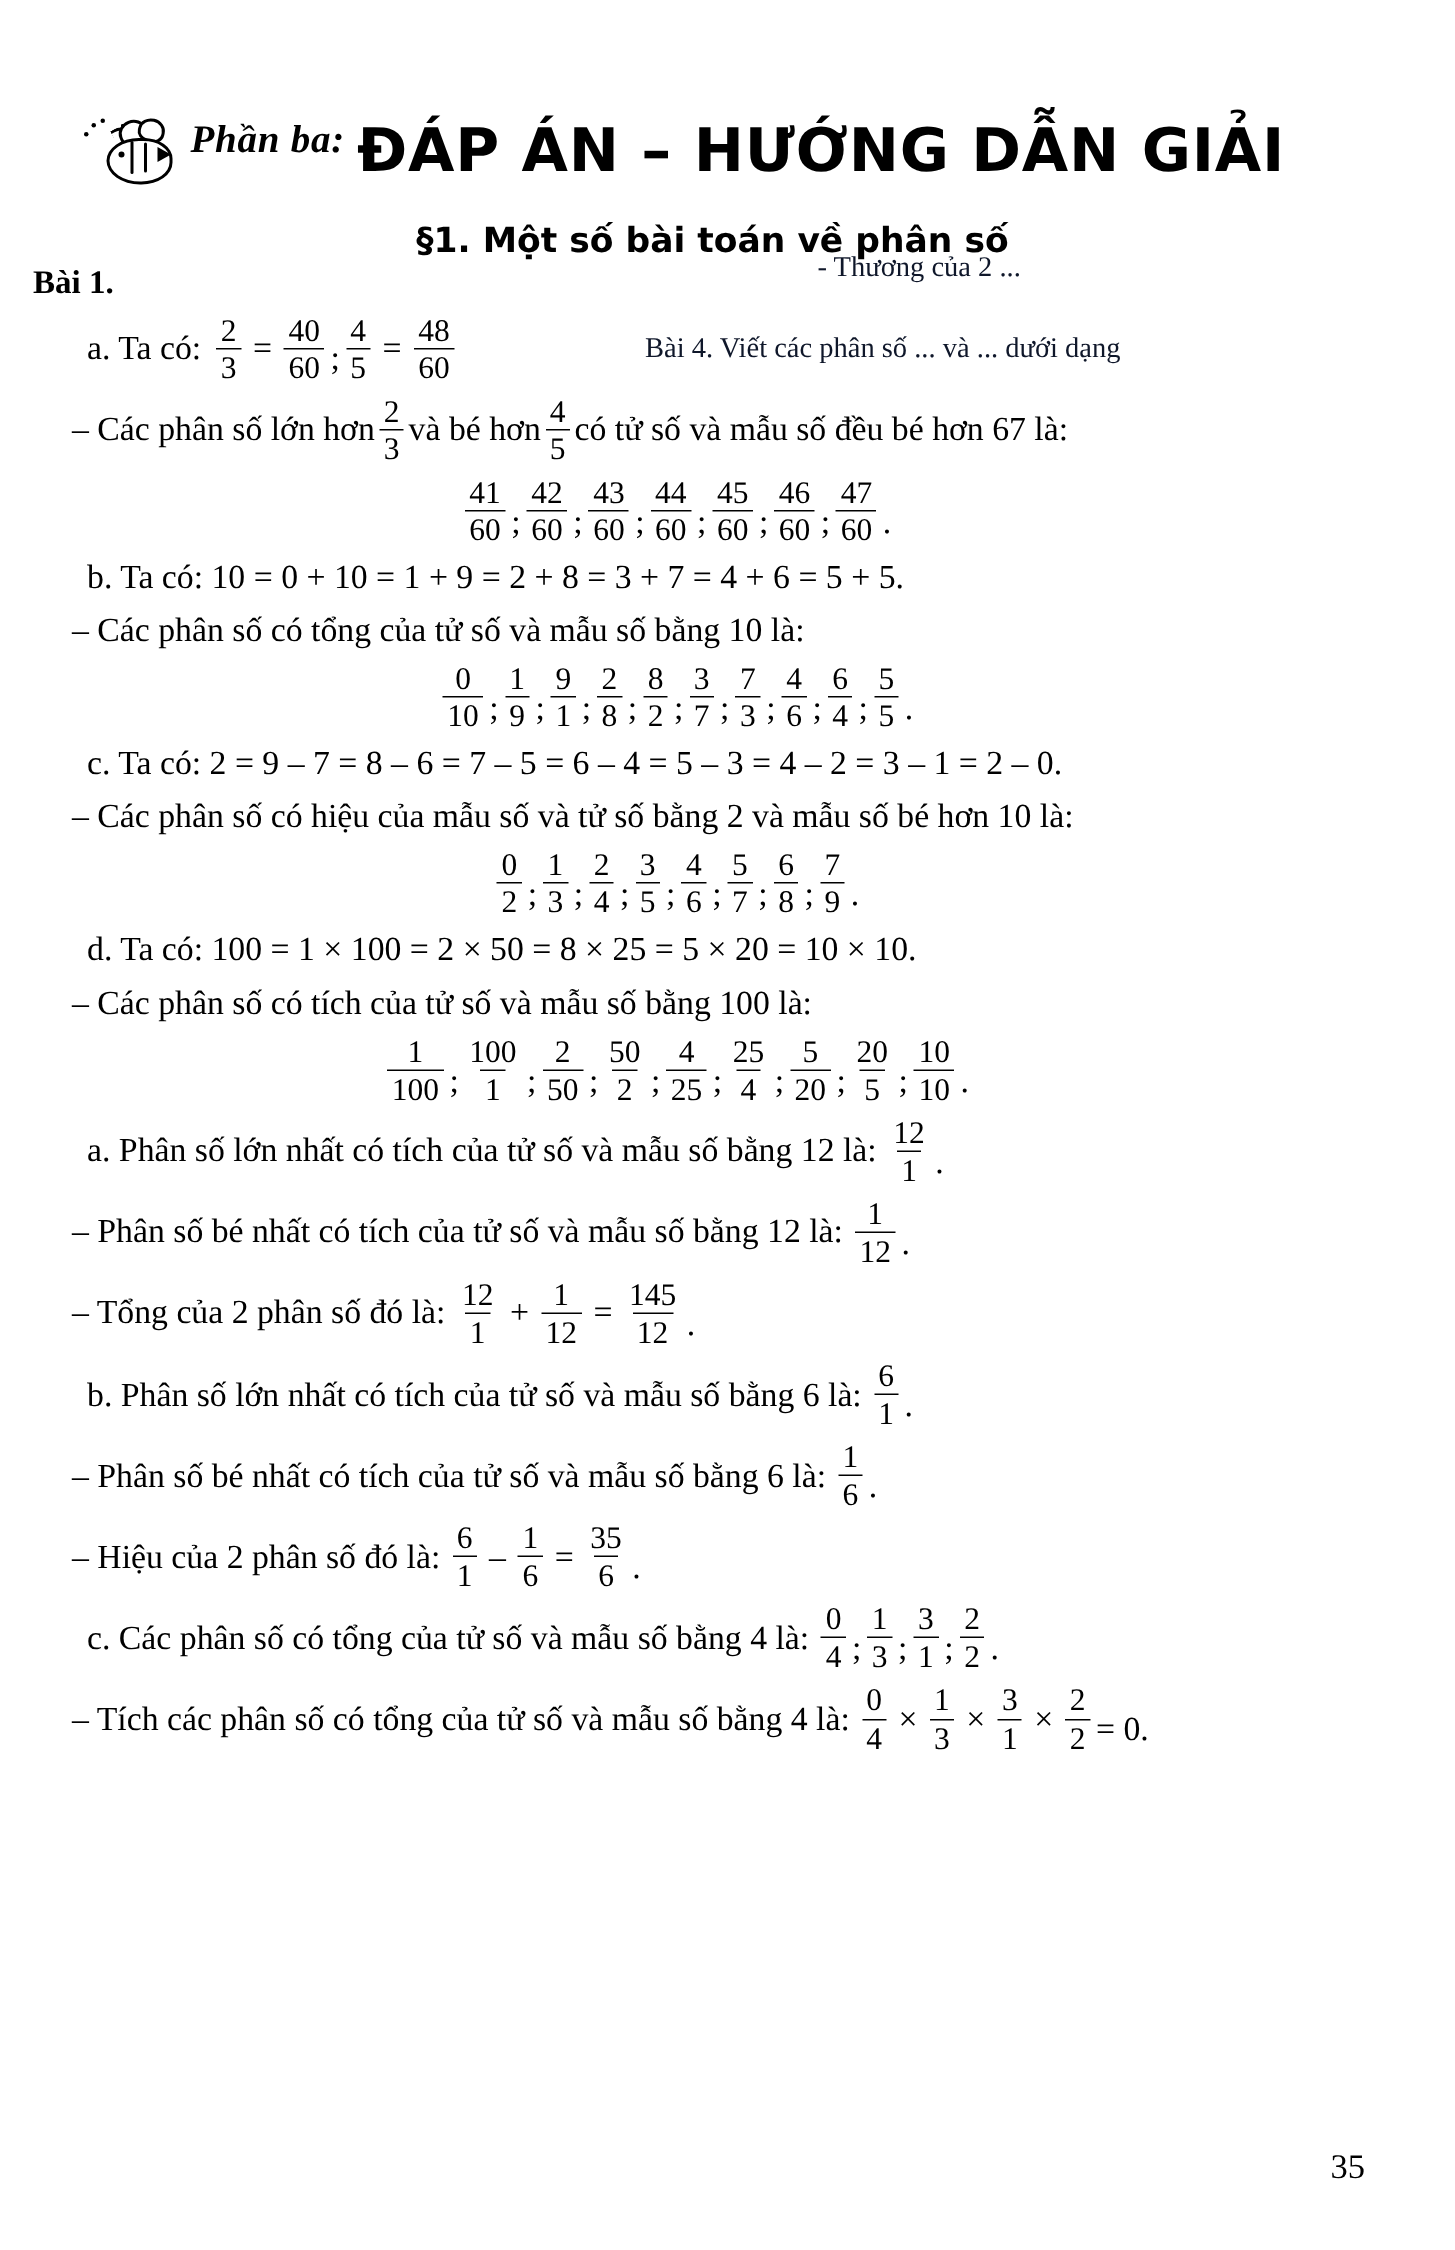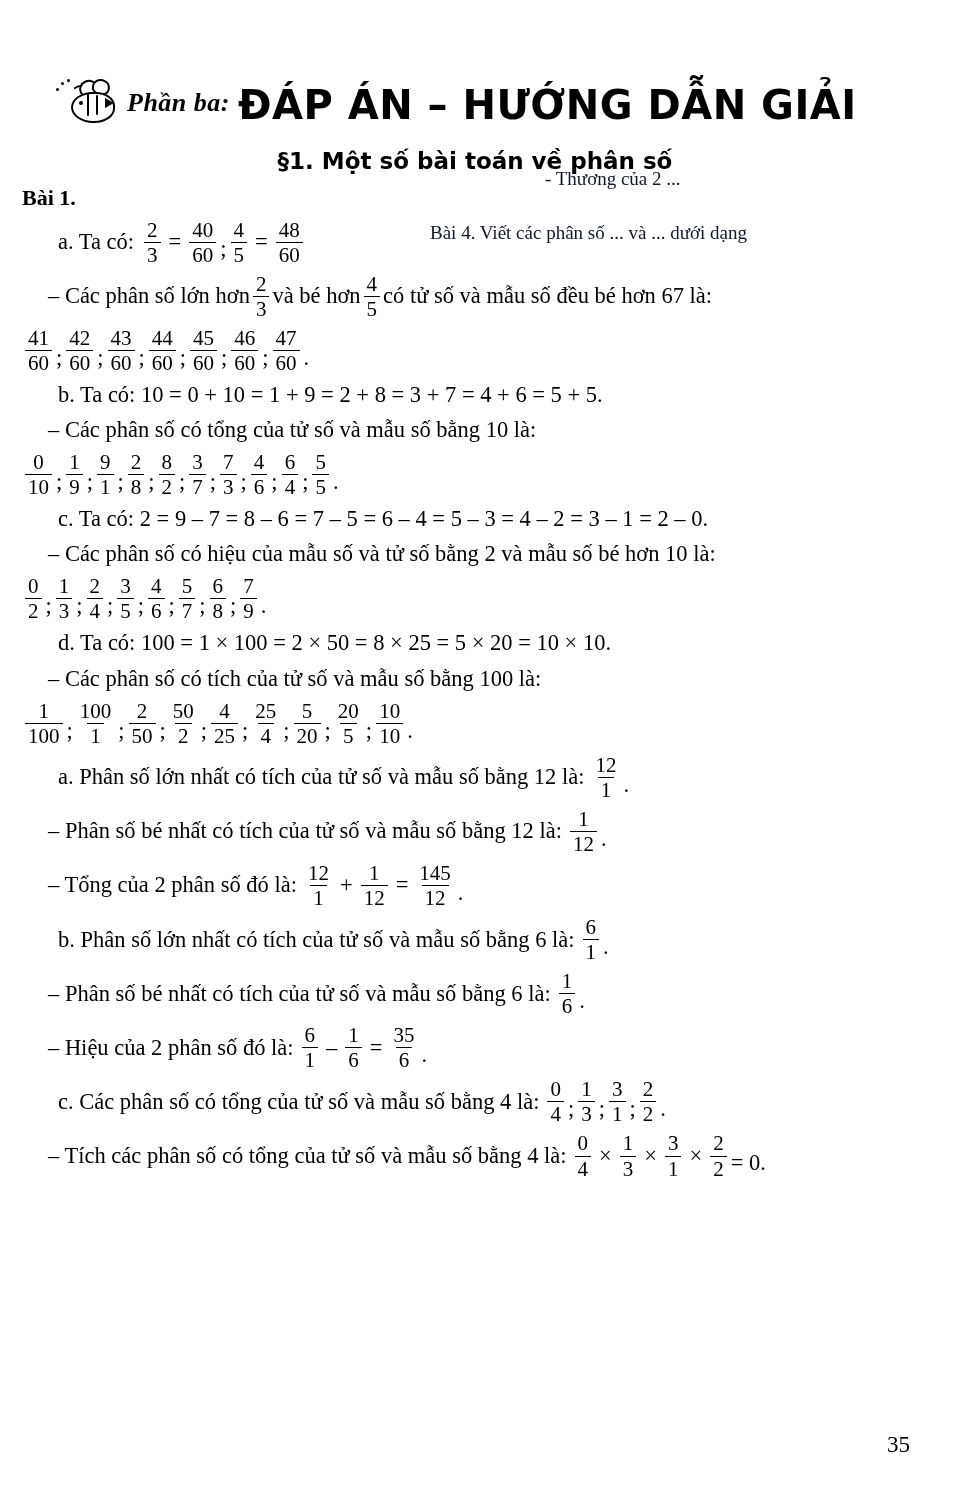--- a/index.html
+++ b/index.html
@@ -19,21 +19,21 @@
     position: relative;
     width: 970px;
     height: 1500px;
     padding: 0;
     box-sizing: border-box;
   }
 
   
   .header-row {
     display: flex;
-    align-items: center;
+    align-items: flex-start;
     padding: 78px 0 0 55px;
   }
   .bee-icon {
     width: 70px;
     height: 52px;
     position: relative;
     flex: 0 0 auto;
     margin-bottom: 4px;
   }
   .part-label {
@@ -66,32 +66,31 @@
 
   
   .content {
     padding: 0 60px 0 22px;
     font-size: 22.5px;
     line-height: 1.25;
   }
   .bai-label {
     font-weight: bold;
     font-size: 22px;
-    margin-top: 10px;
     margin-bottom: 2px;
   }
   .line {
     display: flex;
     align-items: center;
     flex-wrap: nowrap;
     margin: 7px 0;
   }
   .indent-a { padding-left: 36px; }
   .indent-dash { padding-left: 26px; }
-  .center { justify-content: flex-start; padding-right: 30px; }
+  .center { justify-content: center; padding-right: 30px; }
   .txt { white-space: pre; }
 
   
   .frac {
     display: inline-flex;
     flex-direction: column;
     align-items: center;
     vertical-align: middle;
     margin: 0 3px;
     line-height: 1.05;

